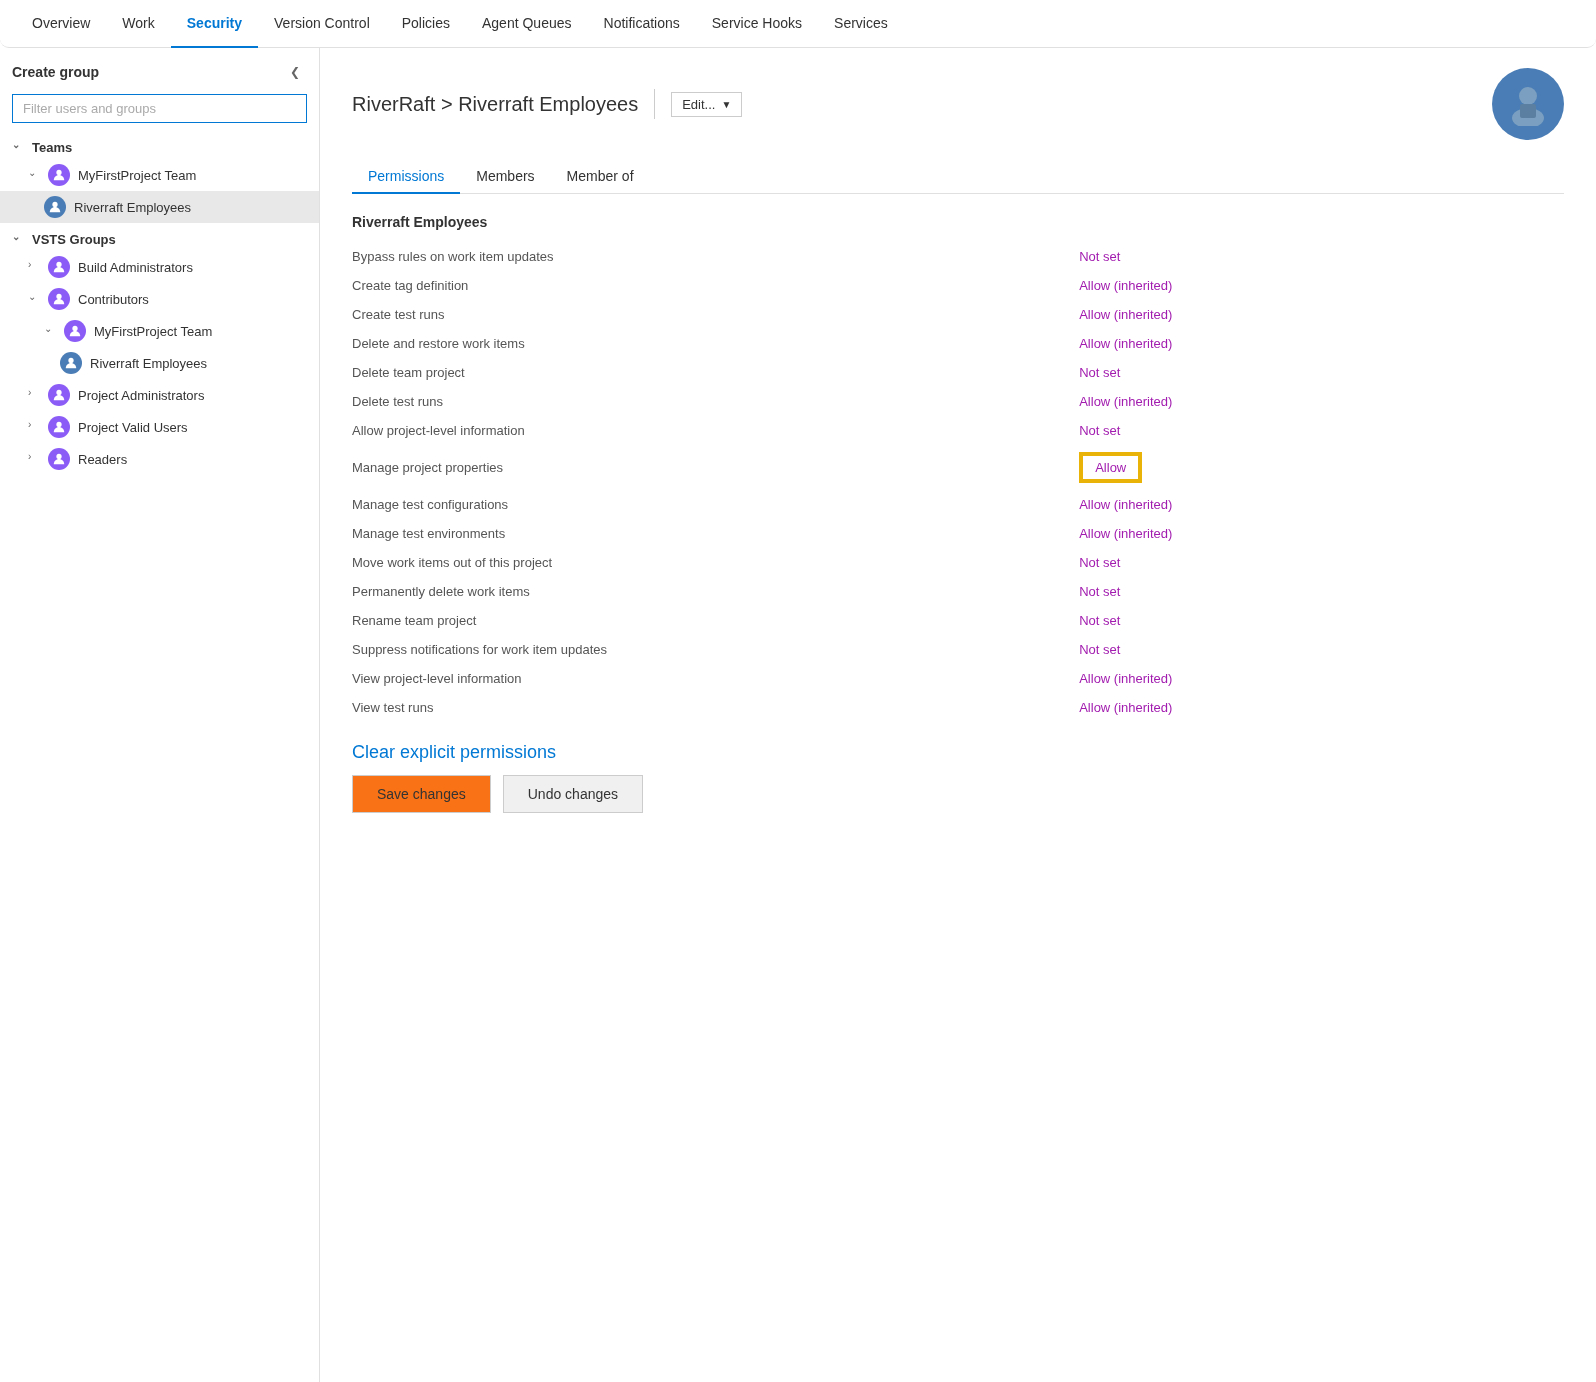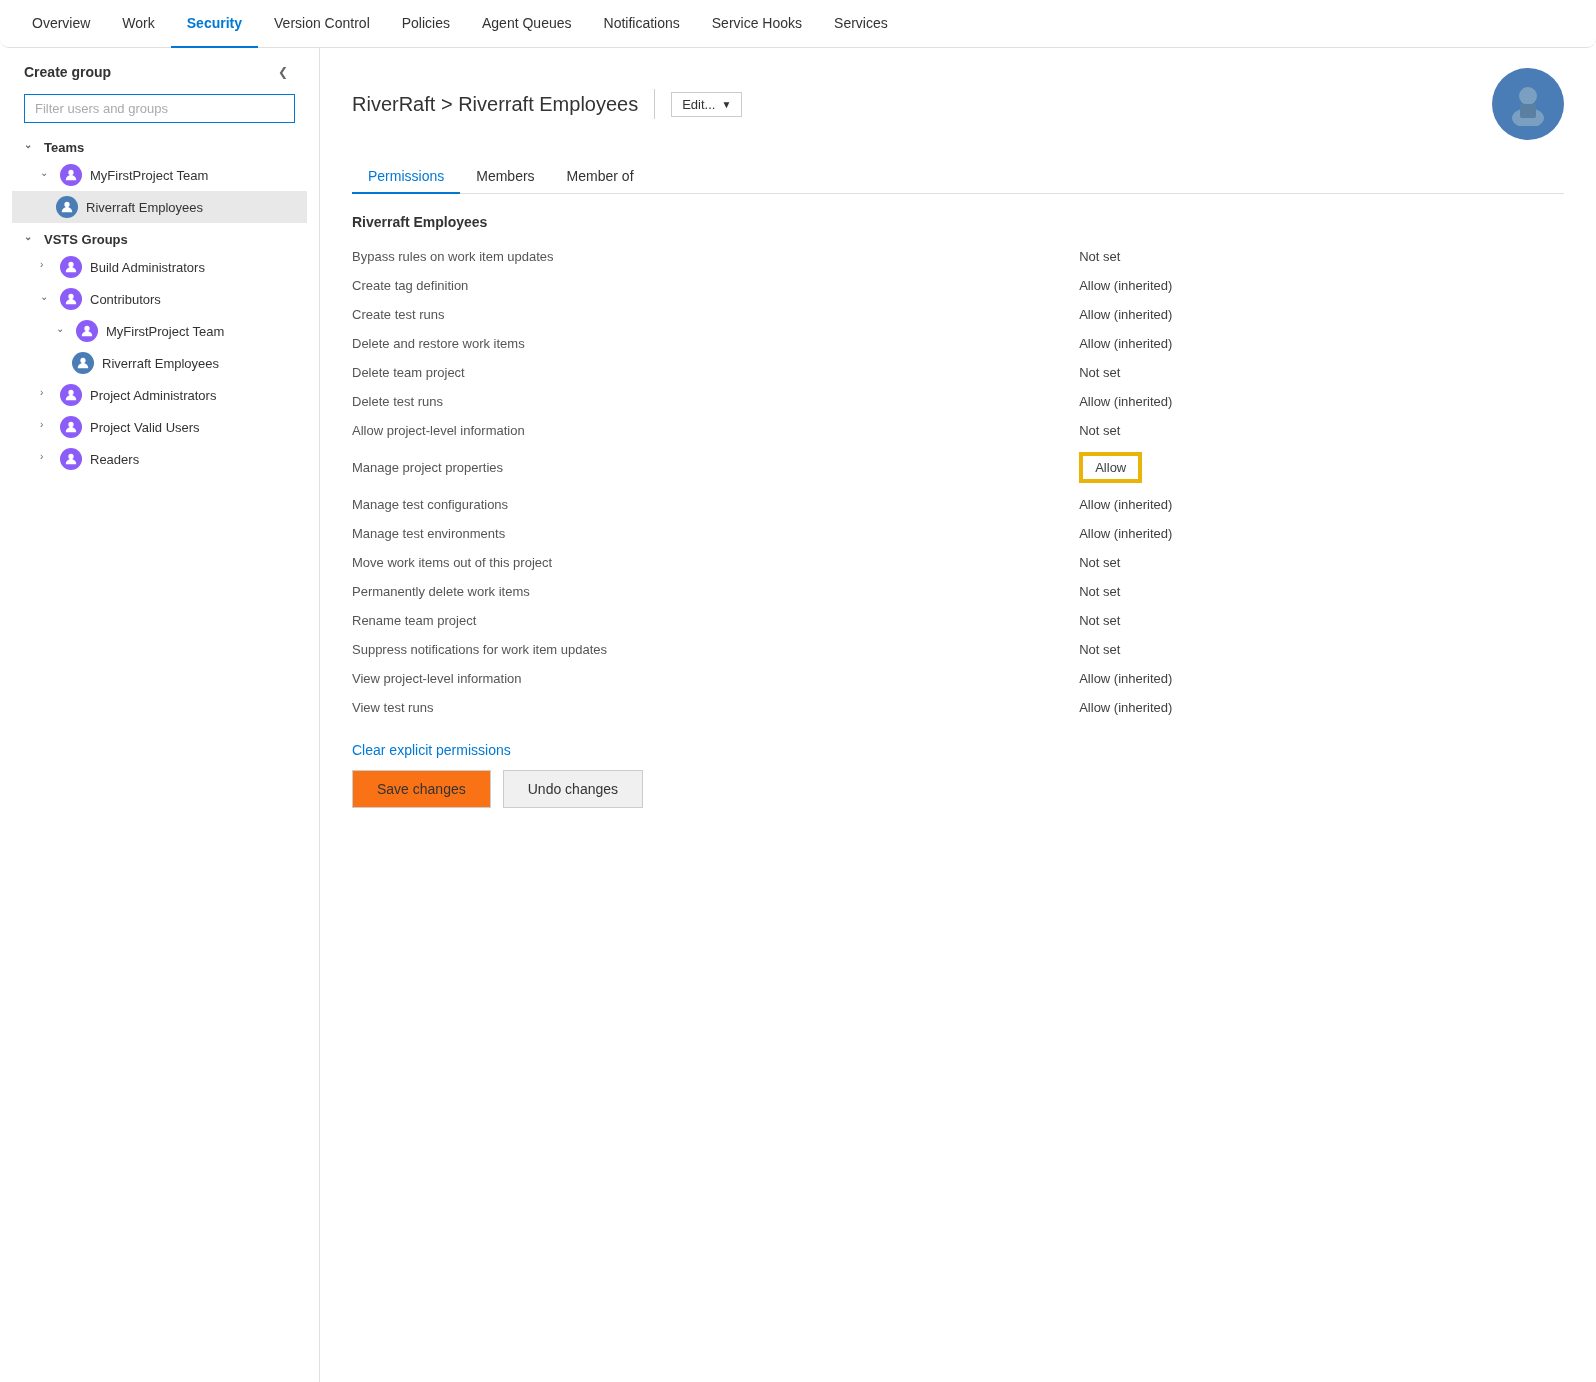--- a/index.html
+++ b/index.html
@@ -36,21 +36,21 @@
     
     .main-container {
       display: flex;
       height: calc(100vh - 48px);
     }
 
     
     .sidebar {
       width: 320px;
       border-right: 1px solid #e0e0e0;
-      padding: 12px 12px;
+      padding: 12px 0;
       overflow-y: auto;
       flex-shrink: 0;
     }
     .sidebar-header {
       display: flex;
       justify-content: space-between;
       align-items: center;
       padding: 0 12px 10px 12px;
     }
     .sidebar-title {
@@ -199,41 +199,41 @@
     }
     .permissions-table tr td {
       padding: 7px 0;
       font-size: 13px;
     }
     .permissions-table tr td:first-child {
       color: #555;
       width: 60%;
     }
     .permissions-table tr td:last-child {
-      color: #404040;
+      color: #a21caf;
       width: 40%;
     }
     .permission-allow {
       border: 4px solid #eab308;
       padding: 4px 12px;
       display: inline-block;
       font-weight: 500;
     }
 
     
     .actions-row {
       margin-top: 20px;
       display: flex;
       flex-direction: column;
       gap: 12px;
     }
     .clear-link {
       color: #0078d4;
       cursor: pointer;
-      font-size: 14px;
+      font-size: 18px;
       text-decoration: none;
     }
     .buttons-row {
       display: flex;
       gap: 12px;
     }
     .btn {
       padding: 10px 24px;
       font-size: 14px;
       cursor: pointer;

